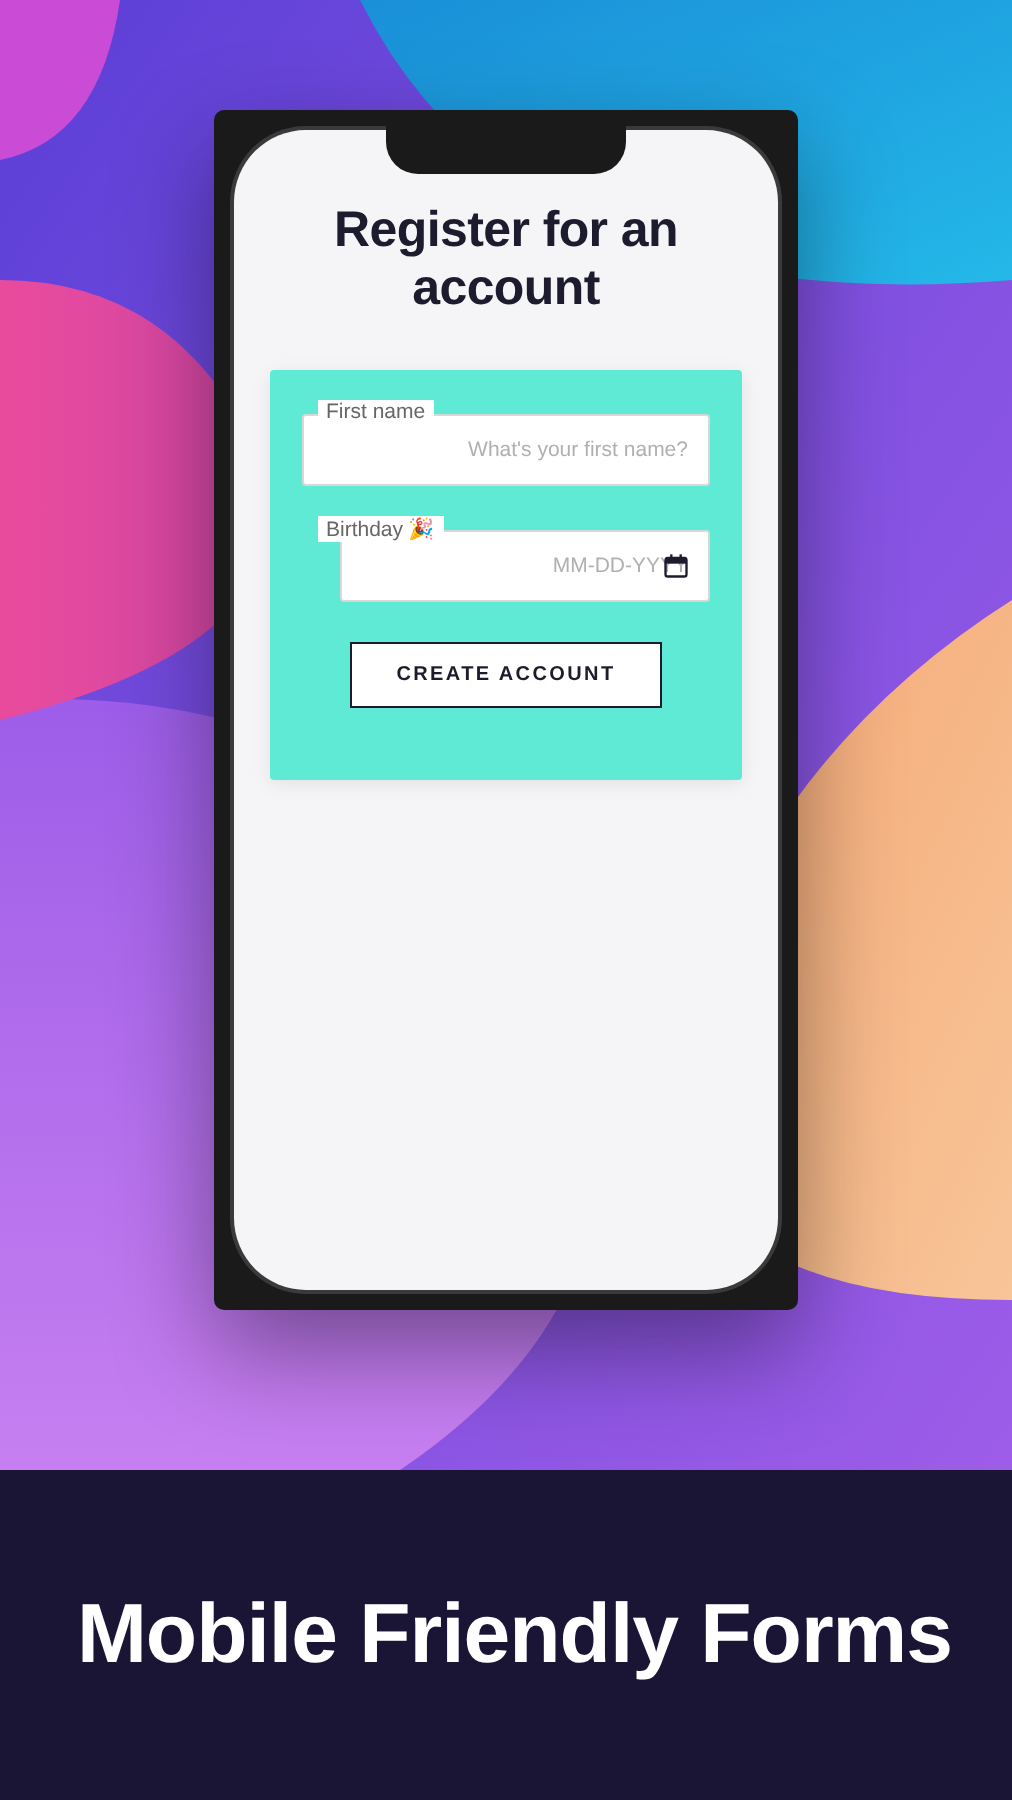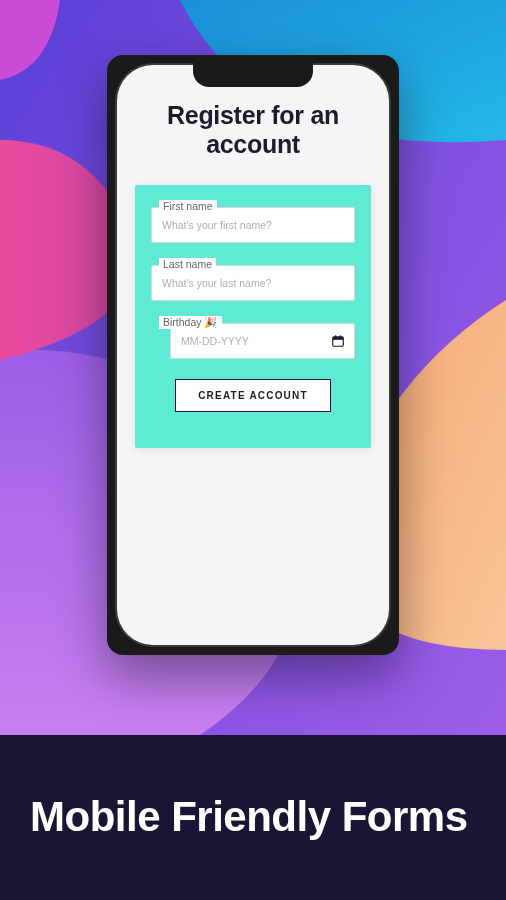--- a/index.html
+++ b/index.html
@@ -19,21 +19,21 @@
   overflow: hidden;
 }
 .bg svg { display: block; }
 .phone {
   position: absolute;
   left: 50%;
   top: 55px;
   transform: translateX(-50%);
   width: 292px;
   height: 600px;
-  border-radius: 16px;
+  border-radius: 5px;
   background: #1a1a1a;
   padding: 8px;
   box-shadow: 0 20px 50px rgba(0,0,0,0.4);
 }
 .phone-inner {
   width: 100%;
   height: 100%;
   border-radius: 38px;
   background: #3a3a3a;
   padding: 2px;
@@ -94,20 +94,21 @@
 }
 .field-input {
   width: 100%;
   height: 36px;
   border: 1px solid #d8d8d8;
   border-radius: 2px;
   padding: 0 10px;
   font-size: 10.5px;
   color: #333;
   background: #fff;
+  text-align: right;
 }
 .field-input::placeholder { color: #b0b0b0; }
 .date-field { position: relative; padding-left: 19px; }
 .date-icon {
   position: absolute;
   right: 10px;
   top: 50%;
   transform: translateY(-50%);
   width: 14px;
   height: 14px;
@@ -128,20 +129,21 @@
 .caption {
   position: absolute;
   left: 0;
   right: 0;
   bottom: 0;
   height: 165px;
   background: #1a1535;
   display: flex;
   align-items: center;
   padding: 13px 30px;
+  justify-content: flex-end;
 }
 .caption-text {
   font-size: 42px;
   font-weight: 600;
   color: #fff;
   line-height: 1.1;
   letter-spacing: -0.5px;
 }
 </style>
 </head>
@@ -188,24 +190,20 @@
       <div class="screen-content">
         <h1 class="title">Register for an account</h1>
 
         <div class="form-card">
 
           <div class="field">
             <label class="field-label">First name</label>
             <input class="field-input" type="text" placeholder="What's your first name?" style="">
           </div>
 
-          <div class="field">
-            <label class="field-label">Last name</label>
-            <input class="field-input" type="text" placeholder="What's your last name?" style="">
-          </div>
 
 
           <div class="field date-field">
             <label class="field-label">Birthday 🎉</label>
             <input class="field-input" type="text" placeholder="MM-DD-YYYY" style="">
             <span class="date-icon">
               <svg viewBox="0 0 24 24" width="14" height="14" fill="#1c1c2e">
                 <rect x="3" y="5" width="18" height="16" rx="2" fill="none" stroke="#1c1c2e" stroke-width="2"></rect>
                 <rect x="3" y="5" width="18" height="5" fill="#1c1c2e"></rect>
                 <line x1="8" y1="2" x2="8" y2="6" stroke="#1c1c2e" stroke-width="2"></line>

